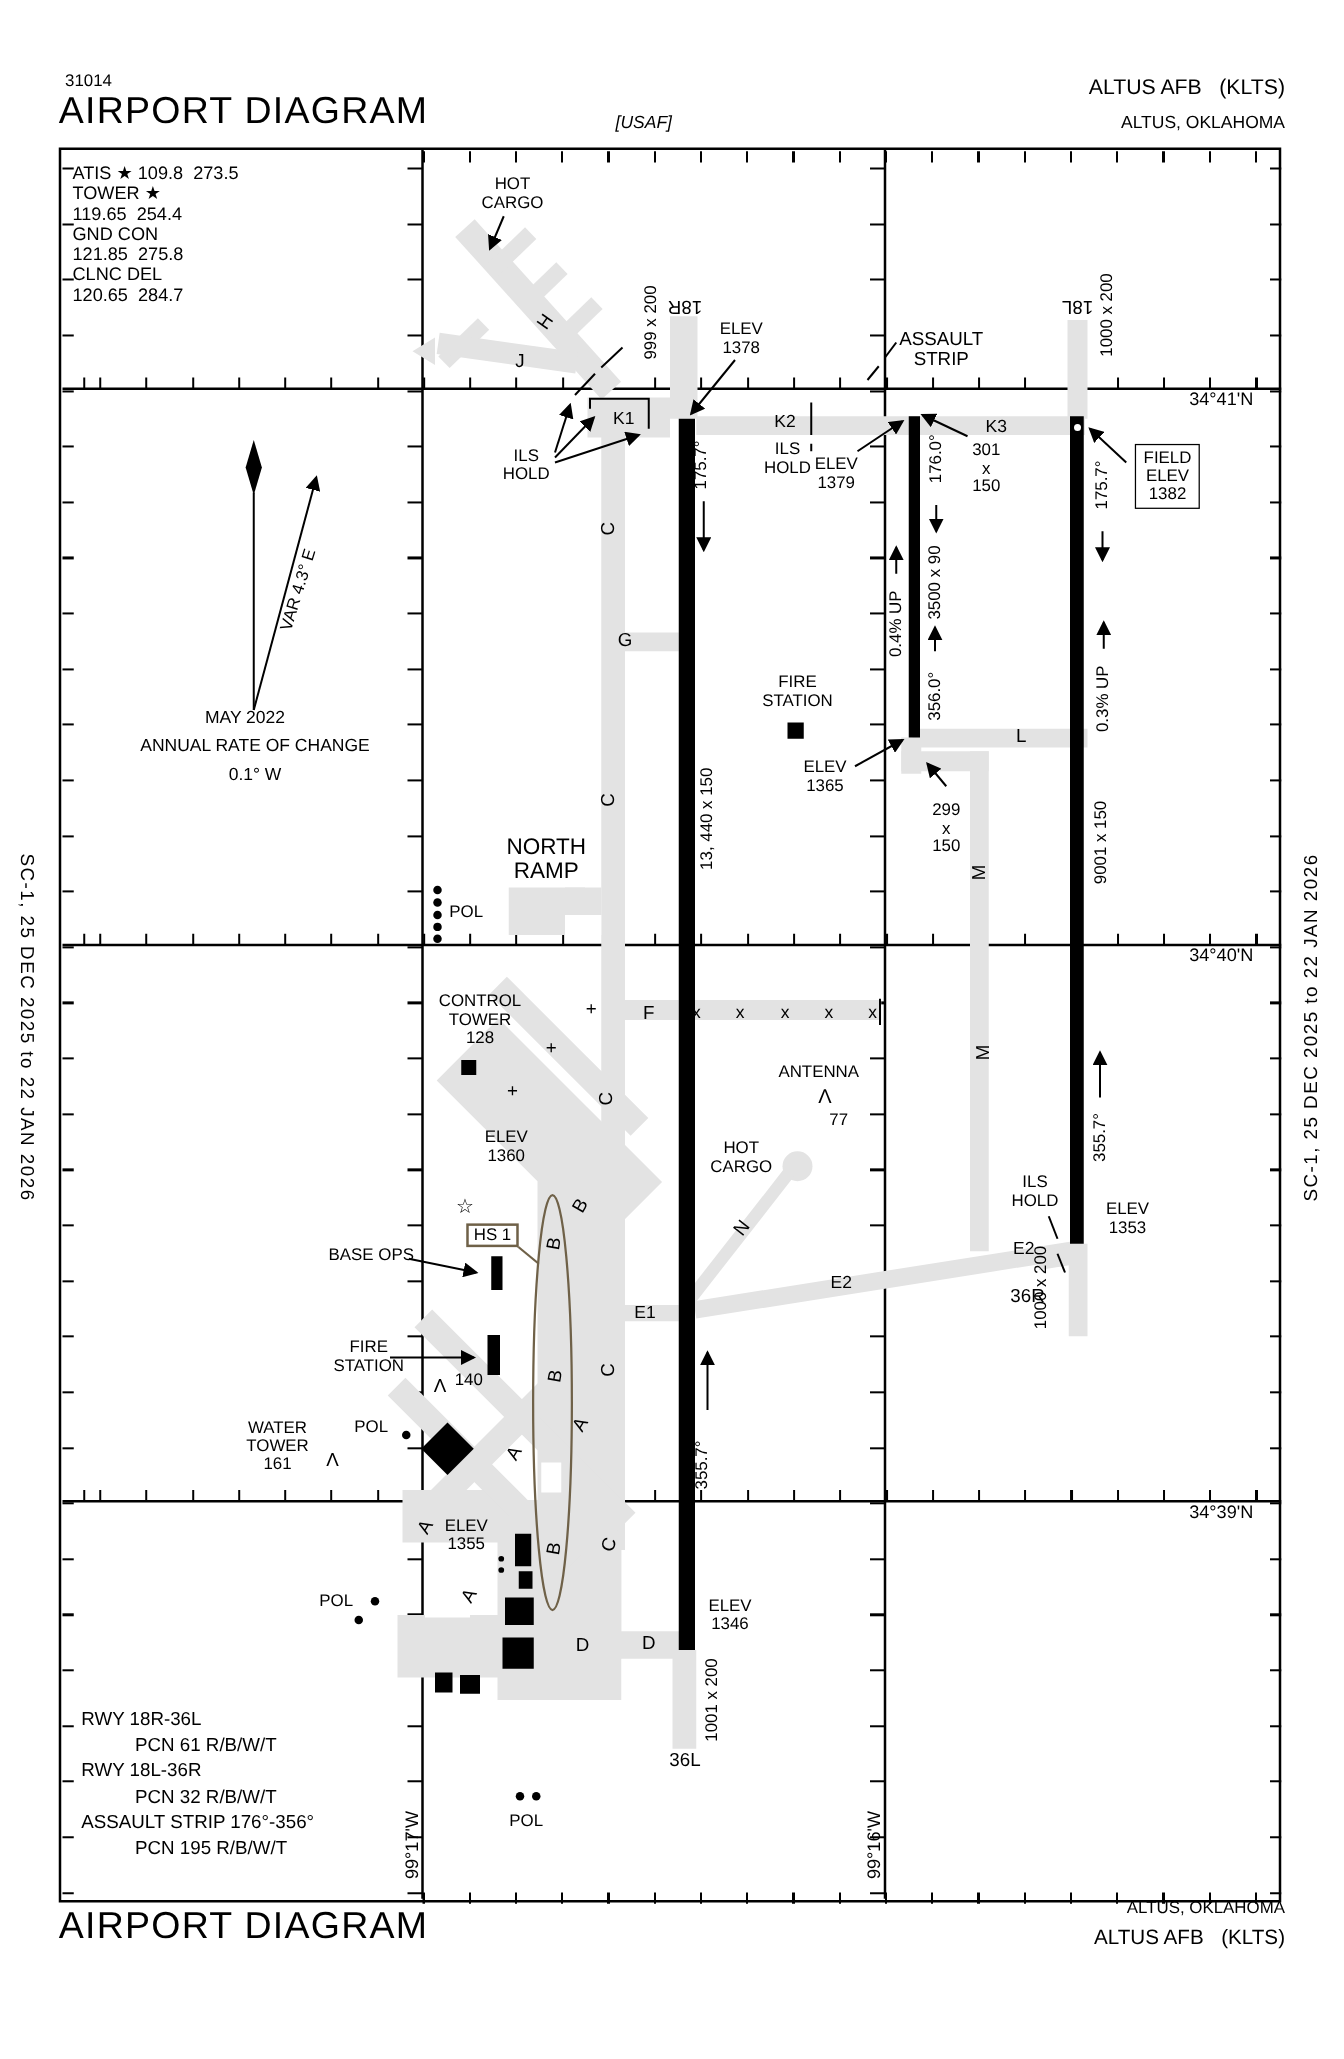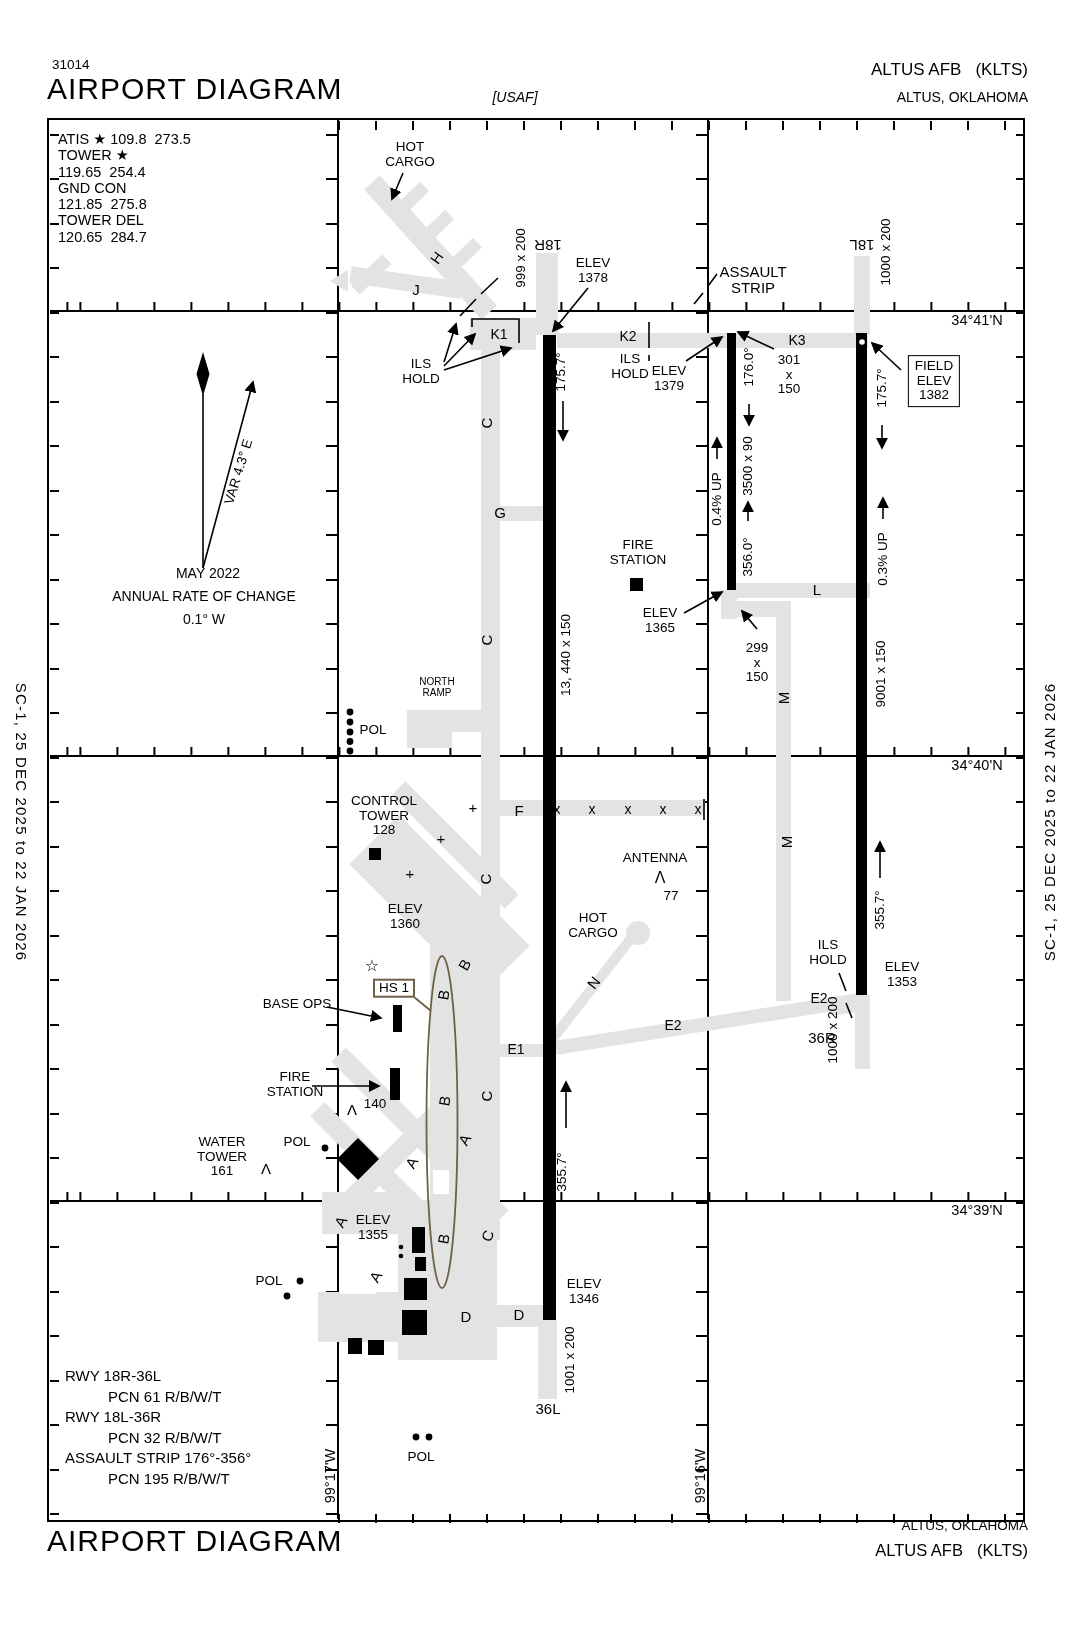--- a/index.html
+++ b/index.html
@@ -195,24 +195,24 @@
     <circle cx="300" cy="1281" r="3.4"></circle>
       <circle cx="287" cy="1296" r="3.4"></circle>
     <circle cx="416" cy="1437" r="3.4"></circle>
       <circle cx="429" cy="1437" r="3.4"></circle>
     <circle cx="401" cy="1247" r="2.3"></circle>
       <circle cx="401" cy="1256" r="2.3"></circle>
   </g>
   <circle cx="862" cy="342" r="2.8" fill="#fff"></circle>
 </svg>
 
-<div class="abs" id="freq-list"><div>ATIS ★ 109.8  273.5</div><div>TOWER ★</div><div>119.65  254.4</div><div>GND CON</div><div>121.85  275.8</div><div>TOWER DEL</div><div>120.65  284.7</div></div>
+<div class="abs" id="freq-list"><div>ATIS ★ 109.8  273.5</div><div>TOWER ★</div><div>119.65  254.4</div><div>GND CON</div><div>121.85  275.8</div><div>CLNC DEL</div><div>120.65  284.7</div></div>
 <div class="abs" id="pcn-list"><div>RWY 18R-36L</div><div class="indent">PCN 61 R/B/W/T</div><div>RWY 18L-36R</div><div class="indent">PCN 32 R/B/W/T</div><div>ASSAULT STRIP 176°-356°</div><div class="indent">PCN 195 R/B/W/T</div></div>
 
-<div class="abs" style="left:208px;top:573px;transform:translate(-50%,-50%);font-size:14px;">MAY 2022</div>
+<div class="abs" style="left:196px;top:573px;transform:translate(-50%,-50%);font-size:14px;">MAY 2022</div>
 <div class="abs" style="left:204px;top:596px;transform:translate(-50%,-50%);font-size:14px;white-space:nowrap;">ANNUAL RATE OF CHANGE</div>
 <div class="abs" style="left:204px;top:619px;transform:translate(-50%,-50%);font-size:14px;">0.1° W</div>
 
 <div id="labels">
     <div class="ml" style="left: 410px; top: 155px; font-size: 13.5px; transform: translate(-50%, -50%) rotate(0deg);">HOT
 CARGO</div>
     <div class="ml" style="left: 437px; top: 258px; font-size: 15px; transform: translate(-50%, -50%) rotate(-55deg);">H</div>
     <div class="ml" style="left: 416px; top: 290px; font-size: 15px; transform: translate(-50%, -50%) rotate(0deg);">J</div>
     <div class="ml" style="left: 548px; top: 245px; font-size: 15px; transform: translate(-50%, -50%) rotate(180deg);">18R</div>
     <div class="ml" style="left: 521px; top: 258px; font-size: 13.5px; transform: translate(-50%, -50%) rotate(-90deg);">999 x 200</div>
@@ -252,21 +252,21 @@
     <div class="ml" style="left: 757px; top: 663px; font-size: 13.5px; transform: translate(-50%, -50%) rotate(0deg);">299
 x
 150</div>
     <div class="ml" style="left: 817px; top: 590px; font-size: 15px; transform: translate(-50%, -50%) rotate(0deg);">L</div>
     <div class="ml" style="left: 784px; top: 698px; font-size: 15px; transform: translate(-50%, -50%) rotate(-90deg);">M</div>
     <div class="ml" style="left: 566px; top: 655px; font-size: 13.5px; transform: translate(-50%, -50%) rotate(-90deg);">13, 440 x 150</div>
     <div class="ml" style="left: 881px; top: 674px; font-size: 13.5px; transform: translate(-50%, -50%) rotate(-90deg);">9001 x 150</div>
     <div class="ml" style="left: 487px; top: 423px; font-size: 15px; transform: translate(-50%, -50%) rotate(-90deg);">C</div>
     <div class="ml" style="left: 487px; top: 640px; font-size: 15px; transform: translate(-50%, -50%) rotate(-90deg);">C</div>
     <div class="ml" style="left: 500px; top: 513px; font-size: 15px; transform: translate(-50%, -50%) rotate(0deg);">G</div>
-    <div class="ml" style="left: 437px; top: 688px; font-size: 10px; transform: translate(-50%, -50%) rotate(0deg);">NORTH
+    <div class="ml" style="left: 437px; top: 688px; font-size: 18px; transform: translate(-50%, -50%) rotate(0deg);">NORTH
 RAMP</div>
     <div class="ml" style="left: 373px; top: 730px; font-size: 13.5px; transform: translate(-50%, -50%) rotate(0deg);">POL</div>
     <div class="ml" style="left: 977px; top: 766px; font-size: 14.5px; transform: translate(-50%, -50%) rotate(0deg);">34°40'N</div>
     <div class="ml" style="left: 384px; top: 816px; font-size: 13.5px; transform: translate(-50%, -50%) rotate(0deg);">CONTROL
 TOWER
 128</div>
     <div class="ml" style="left: 486px; top: 879px; font-size: 15px; transform: translate(-50%, -50%) rotate(-90deg);">C</div>
     <div class="ml" style="left: 519px; top: 811px; font-size: 15px; transform: translate(-50%, -50%) rotate(0deg);">F</div>
     <div class="ml" style="left: 655px; top: 858px; font-size: 13.5px; transform: translate(-50%, -50%) rotate(0deg);">ANTENNA</div>
     <div class="ml" style="left: 660px; top: 878px; font-size: 16px; transform: translate(-50%, -50%) rotate(0deg);">Λ</div>

